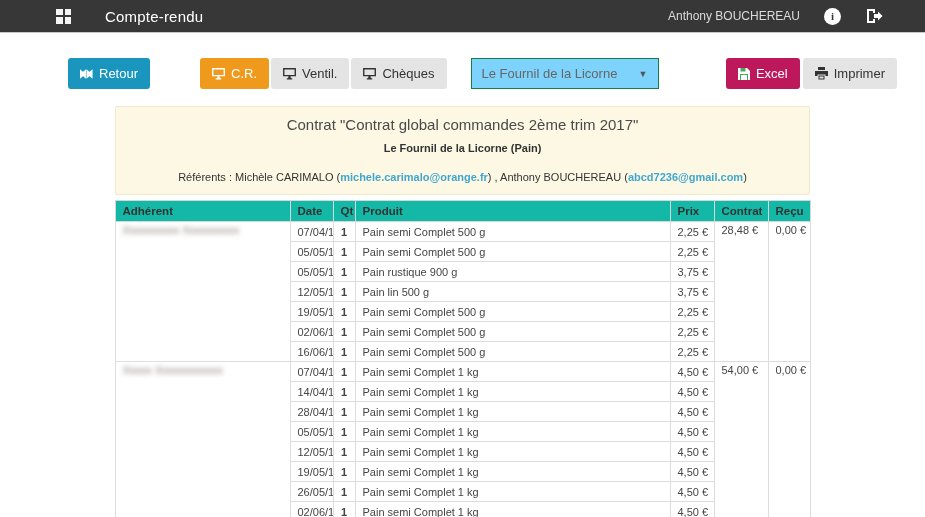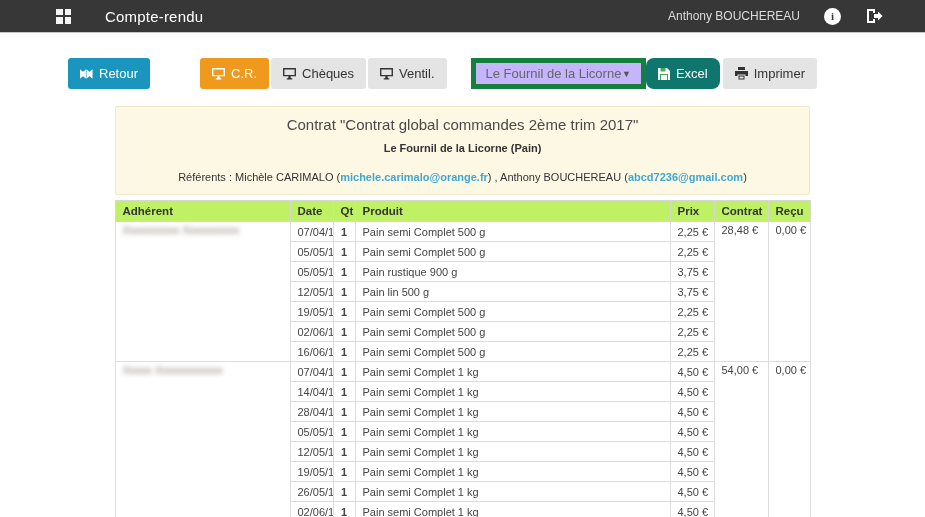--- a/index.html
+++ b/index.html
@@ -14,49 +14,49 @@
   .grid-icon span { background:#f5f5f5; }
   .app-title { color:#ffffff; font-size:15px; margin-left:34px; letter-spacing:.2px; }
   .topbar .spacer { flex:1; }
   .topbar-user { color:#dcdcdc; font-size:12px; cursor:pointer; }
   .info-icon { width:17px; height:17px; border-radius:50%; background:#fff; color:#373737;
                font-size:11px; font-weight:bold; font-family:"Liberation Serif", serif;
                display:flex; align-items:center; justify-content:center; margin-left:24px; cursor:pointer; }
   .logout-icon { margin-left:25px; margin-right:42px; cursor:pointer; display:flex; }
 
   
-  .toolbar { margin:25px 108px 0 68px; display:flex; align-items:flex-start; height:31px; }
+  .toolbar { margin:25px 28px 0 68px; display:flex; align-items:flex-start; height:31px; }
   .btn { height:31px; border:none; border-radius:3px; font-size:13px; cursor:pointer;
          display:inline-flex; align-items:center; gap:6px; padding:0 12px;
          font-family:"Liberation Sans", sans-serif; }
   .btn-back { background:#1a96be; color:#fff; }
   .btn-group { display:flex; gap:2px; margin-left:50px; }
   .btn-view { background:#e4e4e4; color:#333; }
   .btn-view.active { background:#ef9a1d; color:#fff; }
-  .supplier-select { margin-left:24px; width:188px; height:31px; border:5px solid #15803d;
-                     background:#c4b5fd; display:flex; align-items:center; padding:0 10px;
+  .supplier-select { margin-left:24px; width:188px; height:31px; border:1px solid #15803d;
+                     background:#7dd3fc; display:flex; align-items:center; padding:0 10px;
                      font-size:13px; color:#666; cursor:pointer; }
   .supplier-select .caret { margin-left:auto; font-size:9px; color:#555; }
   .toolbar-right { margin-left:auto; display:flex; gap:3px; }
-  .btn-excel { background:#0f766e; color:#fff;border-radius:8px; }
+  .btn-excel { background:#be185d; color:#fff; }
   .btn-print { background:#e4e4e4; color:#333; }
 
   
   .panel { width:695px; margin:17px auto 0 auto; background:#fcf8e3;
            border:1px solid #f3e8cb; border-radius:2px; text-align:center;
            padding:9px 10px 11px 10px; }
   .panel-title { font-size:15px; color:#4a4a4a; margin-bottom:9px; }
   .panel-sub { font-size:11px; color:#333; font-weight:bold; margin-bottom:17px; }
   .panel-refs { font-size:11px; color:#333; }
   .panel-refs span, .panel-refs a { white-space:pre; }
   .panel-refs a { color:#41a7d0; text-decoration:none; cursor:pointer;font-weight:bold; }
 
   
   table.orders { width:695px; margin:5px auto 0 auto; border-collapse:collapse; table-layout:fixed; }
-  table.orders th { background:#bef264; color:#333; font-size:11.5px; font-weight:bold;
+  table.orders th { background:#14b8a6; color:#333; font-size:11.5px; font-weight:bold;
                     text-align:left; padding:4px 7px; border:1px solid #d6d6d6; height:21px; }
   table.orders td { border:1px solid #ddd; font-size:11px; color:#444;
                     padding:2px 7px; height:20px; overflow:hidden; white-space:nowrap; }
   td.c-member, td.c-pay, td.c-recu { vertical-align:top; padding-top:4px; }
   td.c-date { font-size:9.5px; color:#666; }
   td.c-qt { font-weight:bold; text-align:center; padding:2px 3px; }
   .blurred { filter:blur(2.4px); color:#8a8178; user-select:none; font-size:11px; }
   col.w-member{width:175px;} col.w-date{width:43px;} col.w-qt{width:22px;}
   col.w-prod{width:315px;} col.w-prix{width:44px;} col.w-pay{width:54px;} col.w-recu{width:42px;}
 
@@ -98,27 +98,27 @@
     <button class="btn btn-view active">
       <svg class="icon-svg" width="13" height="12" viewBox="0 0 14 13">
           <path fill="currentColor" d="M0 0 h14 v9 H8 l0.6 2 H10 v1.5 H4 V11 h1.4 L6 9 H0 z M1.5 1.5 v6 h11 v-6 z"></path>
         </svg>
       <span>C.R.</span>
     </button>
     <button class="btn btn-view">
       <svg class="icon-svg" width="13" height="12" viewBox="0 0 14 13">
           <path fill="currentColor" d="M0 0 h14 v9 H8 l0.6 2 H10 v1.5 H4 V11 h1.4 L6 9 H0 z M1.5 1.5 v6 h11 v-6 z"></path>
         </svg>
-      <span>Chèques</span>
+      <span>Ventil.</span>
     </button>
     <button class="btn btn-view">
       <svg class="icon-svg" width="13" height="12" viewBox="0 0 14 13">
           <path fill="currentColor" d="M0 0 h14 v9 H8 l0.6 2 H10 v1.5 H4 V11 h1.4 L6 9 H0 z M1.5 1.5 v6 h11 v-6 z"></path>
         </svg>
-      <span>Ventil.</span>
+      <span>Chèques</span>
     </button>
   </div>
 
   <div class="supplier-select">
     <span>Le Fournil de la Licorne</span>
     <span class="caret">▼</span>
   </div>
 
   <div class="toolbar-right">
     <button class="btn btn-excel">

